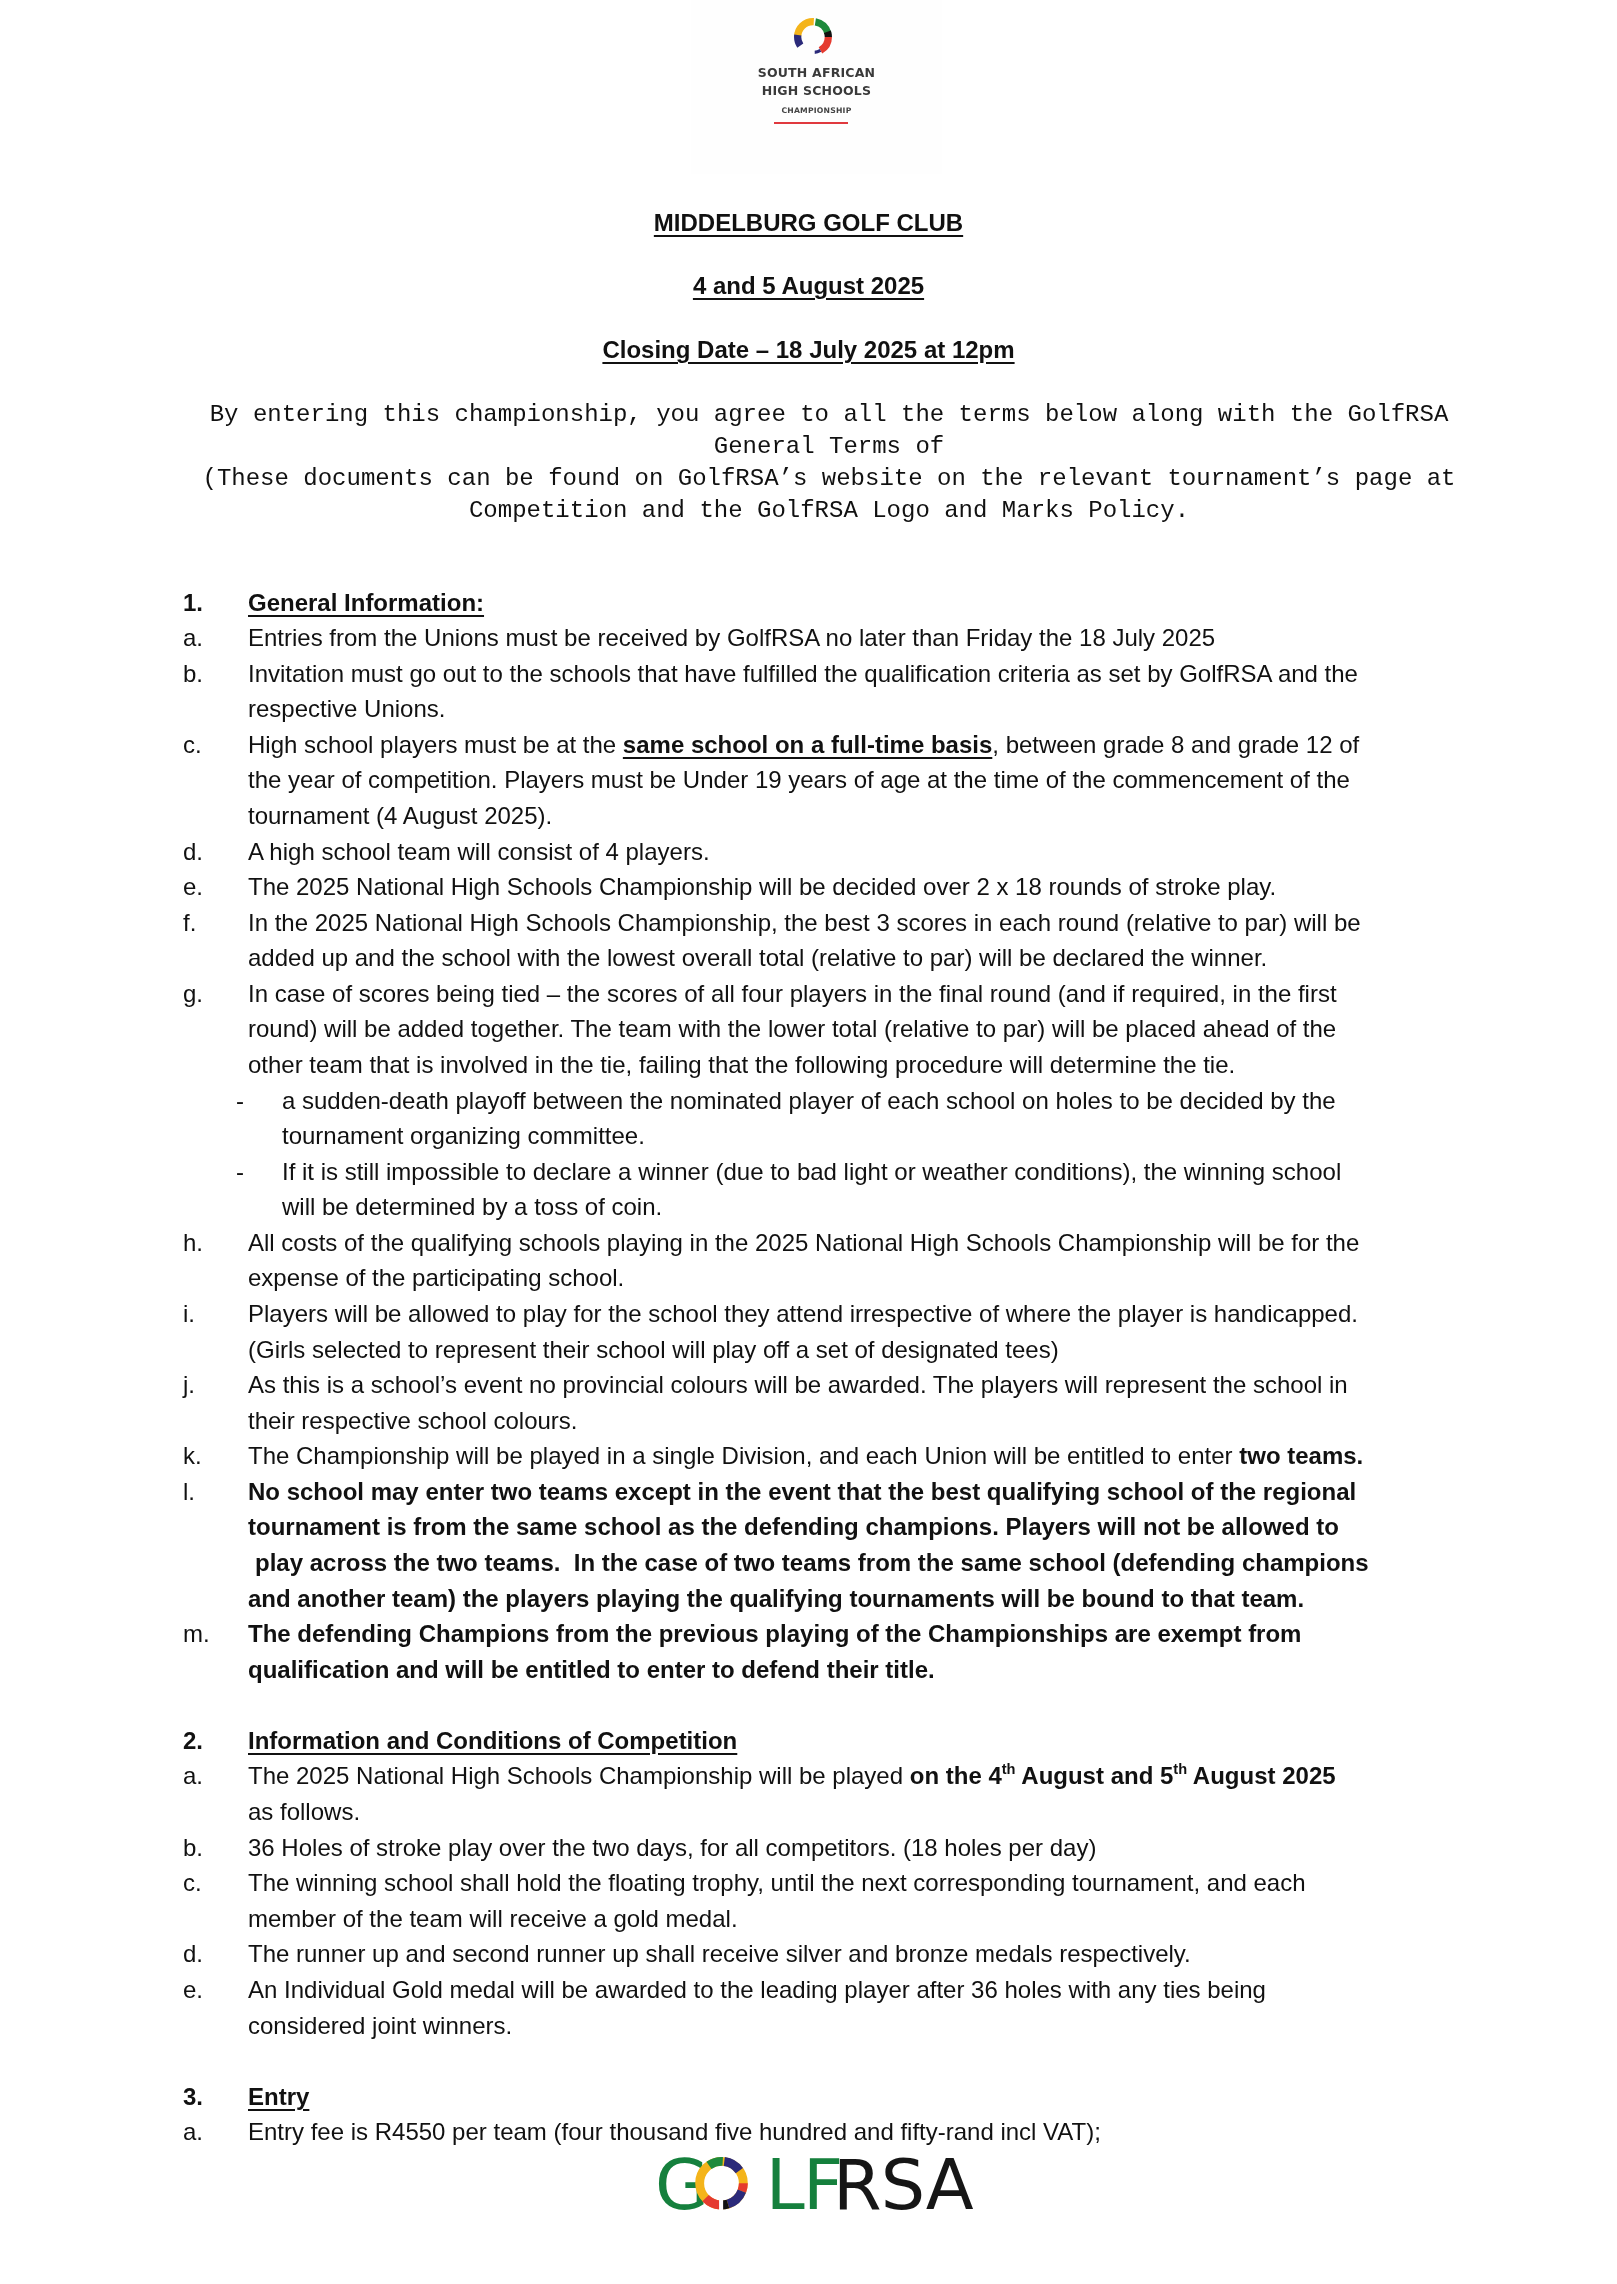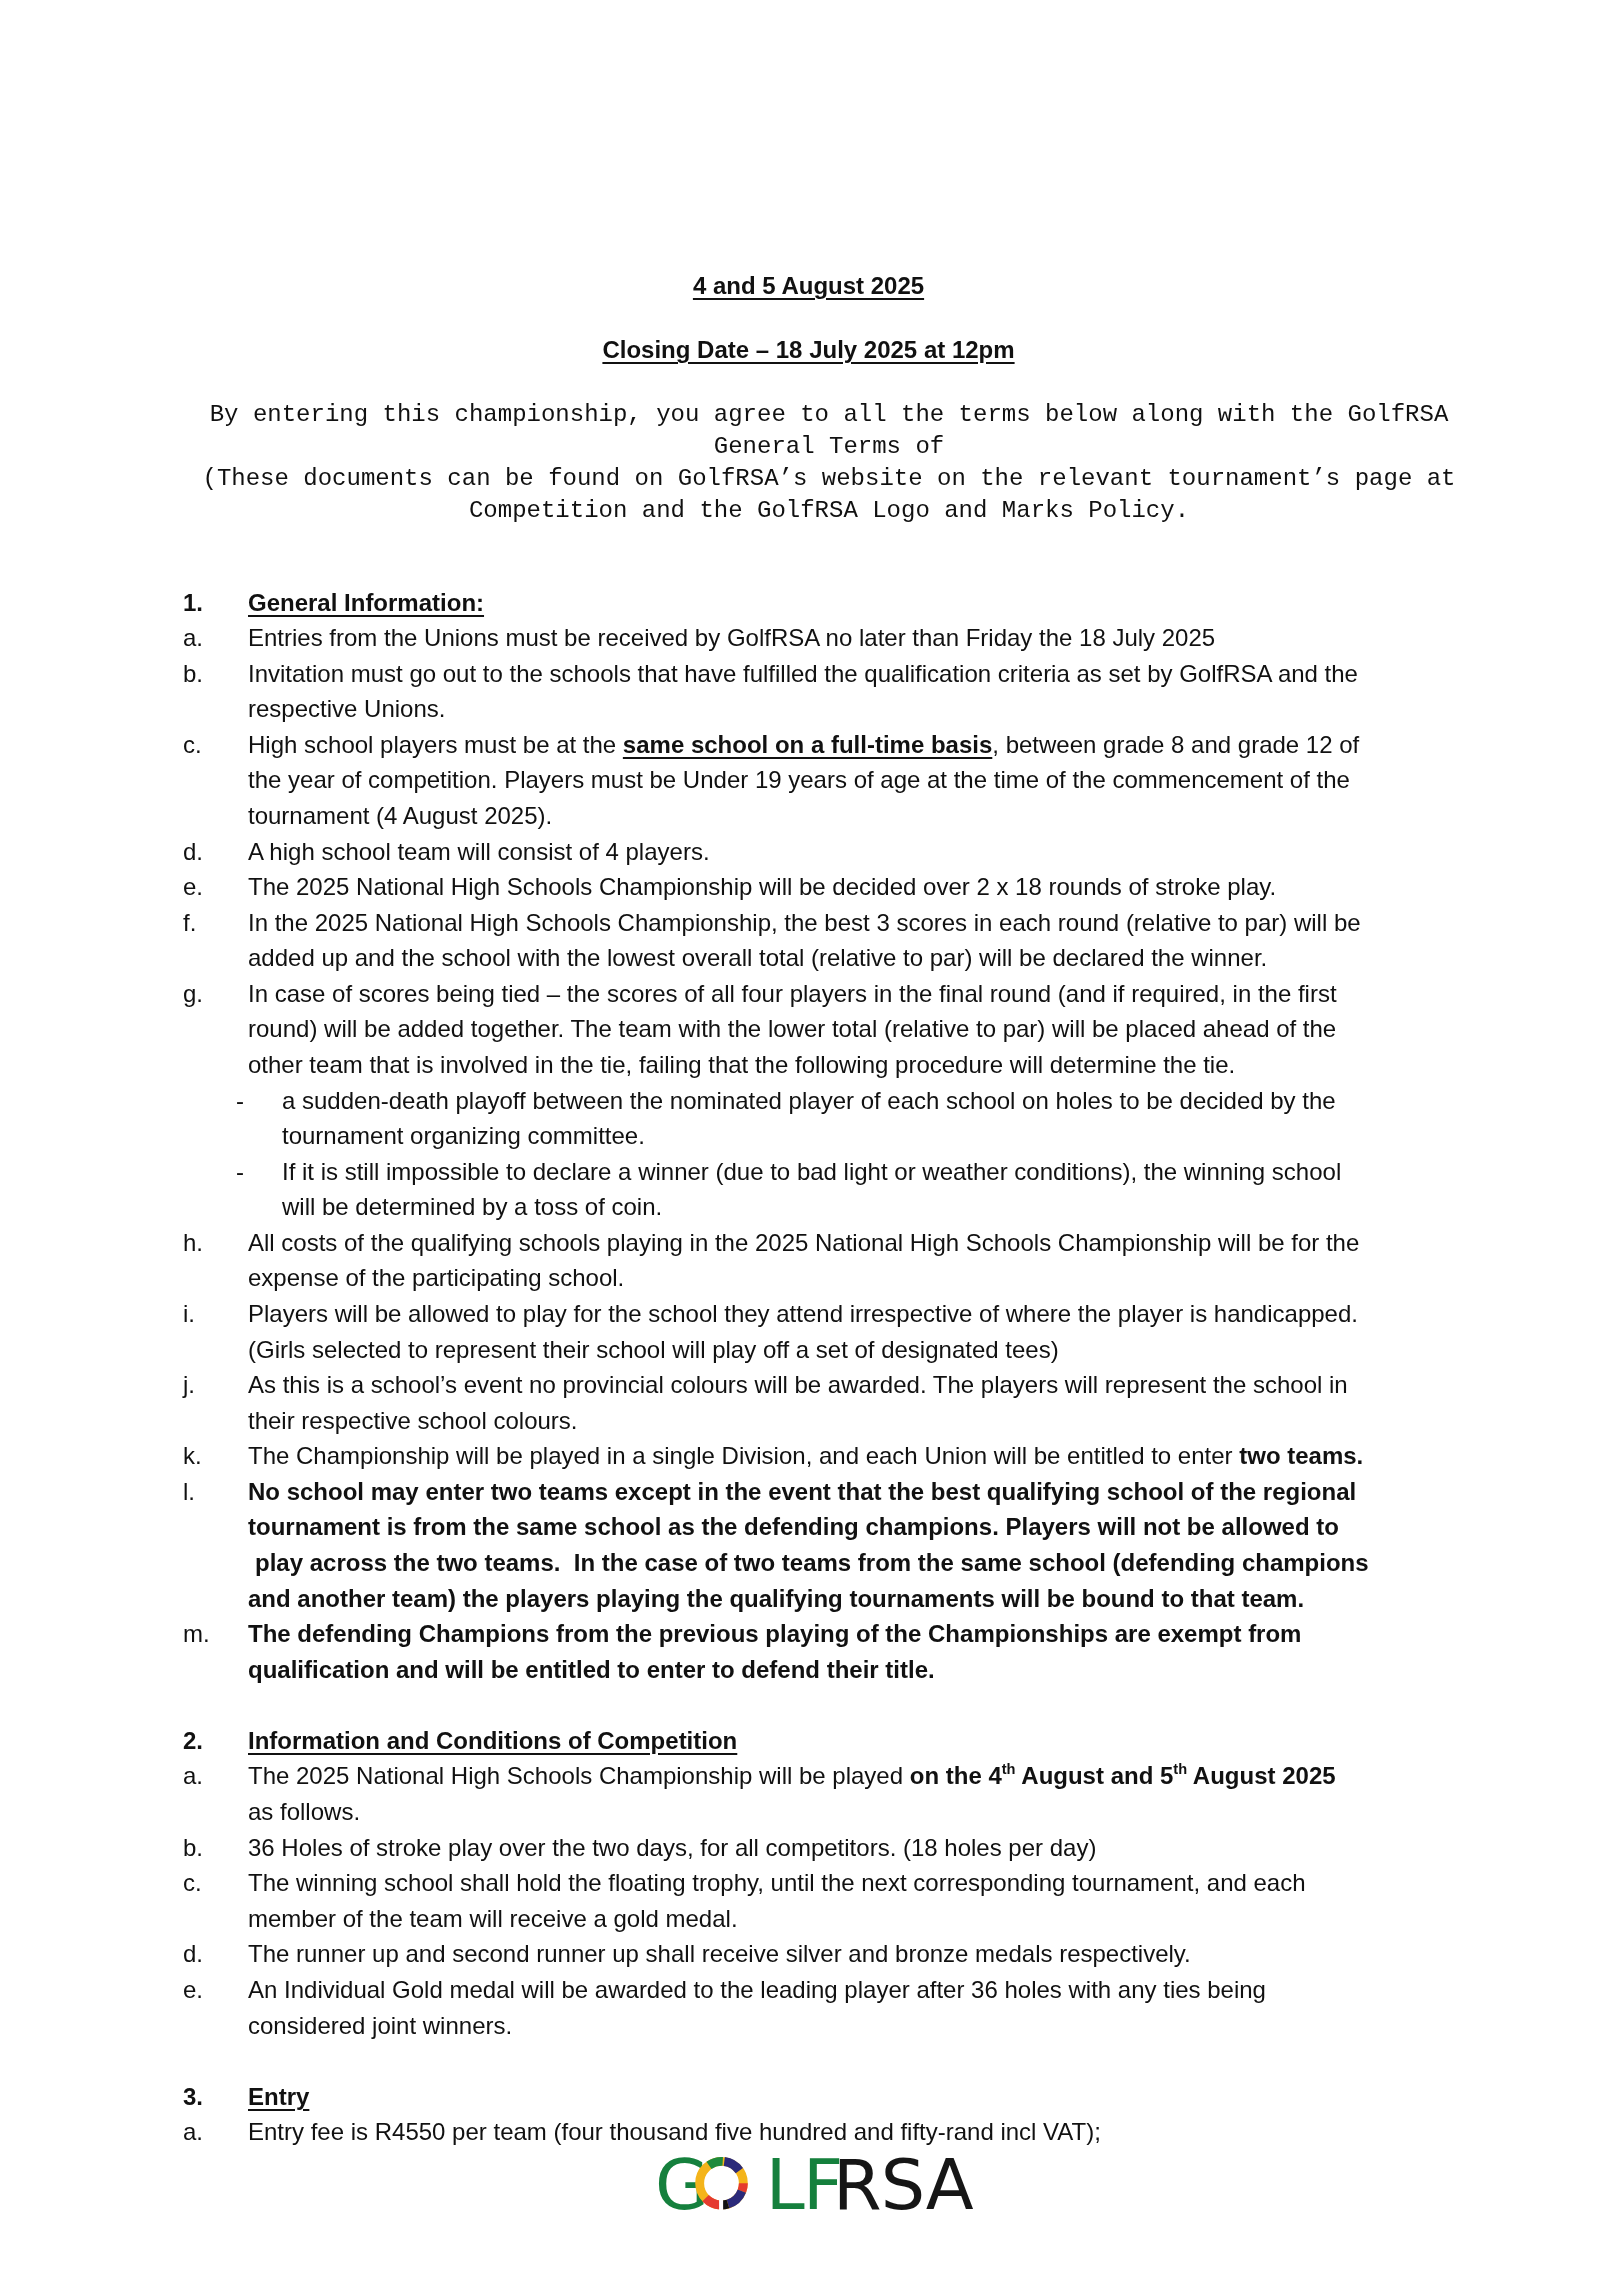--- a/index.html
+++ b/index.html
@@ -39,21 +39,37 @@
     .footer-logo .gol { position: absolute; left: 0; top: -6.5px; font-family: "DejaVu Sans", sans-serif; font-weight: normal;
                         font-size: 70px; letter-spacing: -1.6px; color: #15803d; line-height: 78px; margin-left: 12px; }
     .footer-logo .rsa { position: absolute; left: 190px; top: -6.5px; font-family: "DejaVu Sans", sans-serif; font-weight: normal;
                         font-size: 70px; color: #161616; line-height: 78px; letter-spacing: -0.8px; }
   </style>
 </head>
 <body>
 
 <div class="page">
 
-
+  <div class="top-logo">
+    <svg class="ring" viewBox="0 0 52 52">
+      <circle cx="26" cy="26" r="19" fill="none" stroke="#f4b41a" stroke-width="9" stroke-dasharray="30 200" stroke-dashoffset="-60"></circle>
+      <circle cx="26" cy="26" r="19" fill="none" stroke="#2b2a7a" stroke-width="9" stroke-dasharray="14 200" stroke-dashoffset="-48"></circle>
+      <circle cx="26" cy="26" r="19" fill="none" stroke="#1e8a3c" stroke-width="9" stroke-dasharray="22 200" stroke-dashoffset="-92"></circle>
+      <circle cx="26" cy="26" r="19" fill="none" stroke="#111111" stroke-width="9" stroke-dasharray="10 200" stroke-dashoffset="-112"></circle>
+      <circle cx="26" cy="26" r="19" fill="none" stroke="#e53b2f" stroke-width="9" stroke-dasharray="20 200" stroke-dashoffset="-0"></circle>
+      <circle cx="26" cy="26" r="19" fill="none" stroke="#2b2a7a" stroke-width="4" stroke-dasharray="8 200" stroke-dashoffset="-20"></circle>
+      <rect x="24" y="40" width="4" height="12" fill="#fefefe"></rect>
+    </svg>
+    <div class="logo-line1">SOUTH AFRICAN</div>
+    <div class="logo-line2">HIGH SCHOOLS</div>
+    <div class="logo-line3">CHAMPIONSHIP</div>
+    <div class="logo-bar"></div>
+  </div>
+
+  <div class="title" style="top:209px;">MIDDELBURG GOLF CLUB</div>
   <div class="title" style="top:272px;">4 and 5 August 2025</div>
   <div class="title" style="top:336px;">Closing Date – 18 July 2025 at 12pm</div>
 
   <div class="intro" style="top:399px;">
     <div>By entering this championship, you agree to all the terms below along with the GolfRSA General Terms of</div>
     <div>(These documents can be found on GolfRSA’s website on the relevant tournament’s page at</div>
     <div>Competition and the GolfRSA Logo and Marks Policy.</div>
   </div>
 
   <div class="row b" style="top:585px;">

